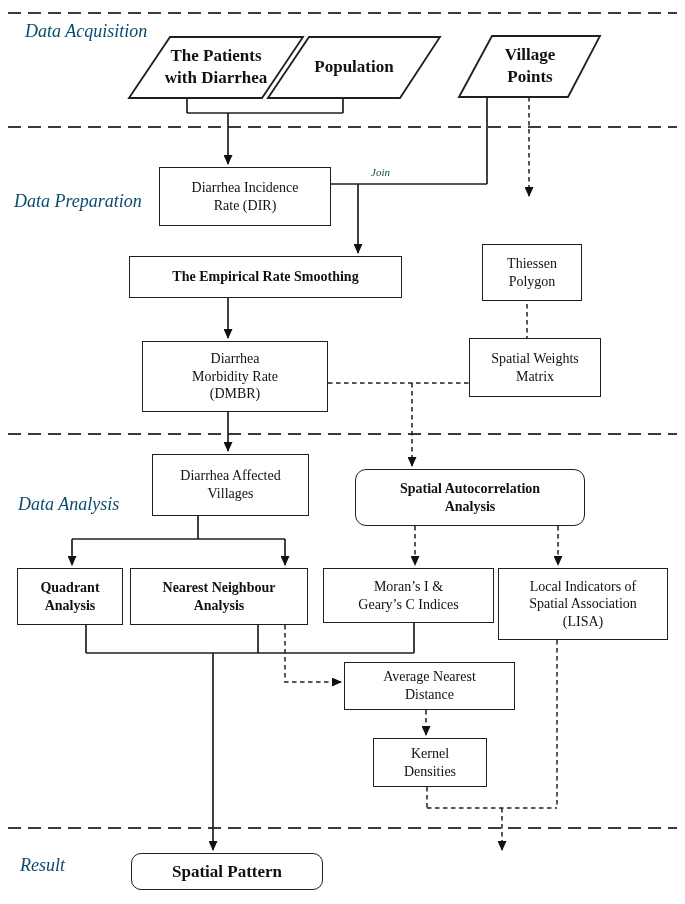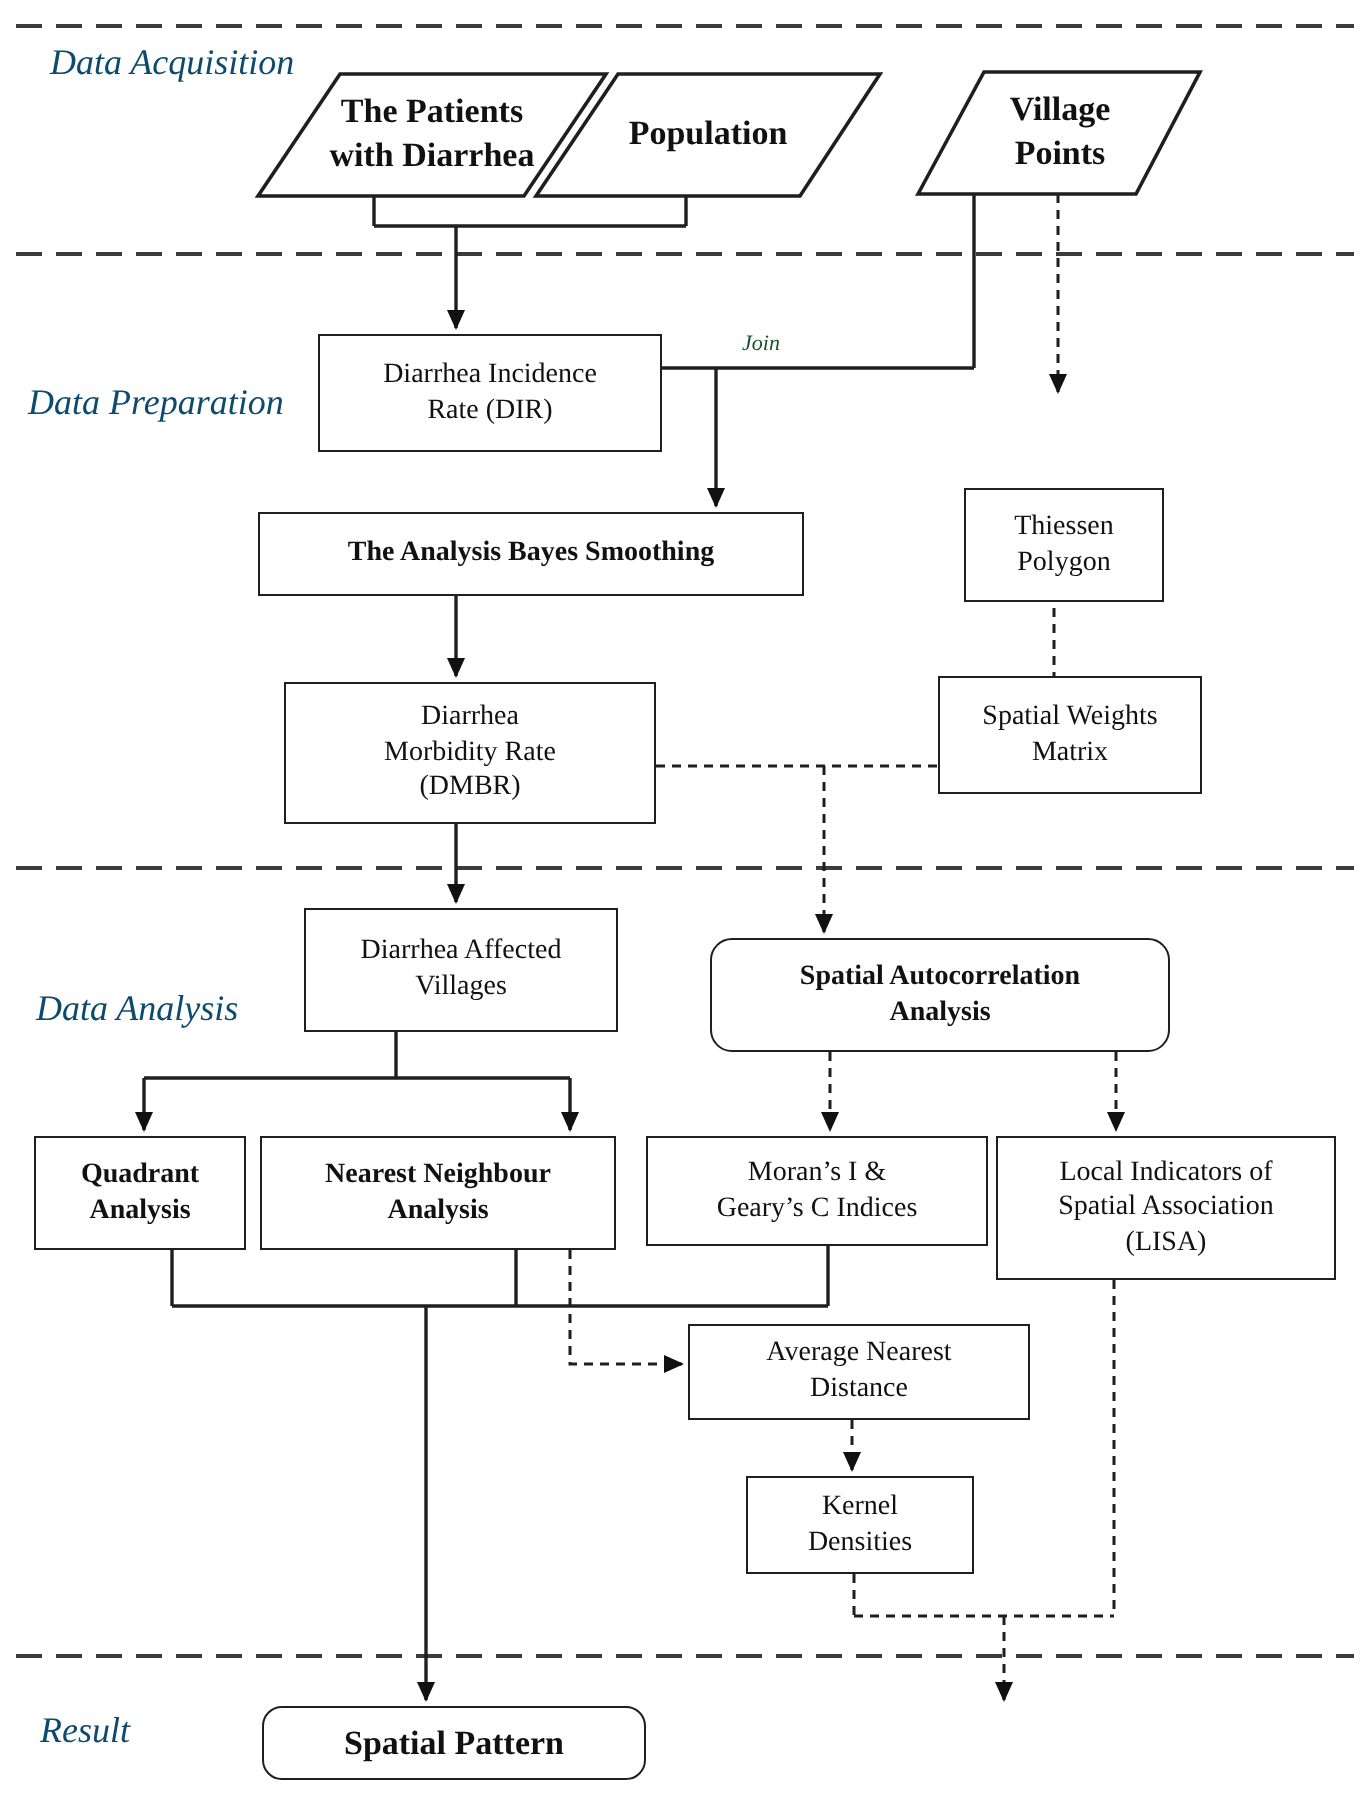--- a/index.html
+++ b/index.html
@@ -123,21 +123,21 @@
   <div class="elabel" id="lbl-join">Join</div>
 
   <div class="ptext" id="n-patients">The Patients
 with Diarrhea</div>
   <div class="ptext" id="n-population">Population</div>
   <div class="ptext" id="n-village">Village
 Points</div>
 
   <div class="node" id="n-dir">Diarrhea Incidence
 Rate (DIR)</div>
-  <div class="node bold" id="n-ebs">The Analysis Bayes Smoothing</div>
+  <div class="node bold" id="n-ebs">The Empirical Rate Smoothing</div>
   <div class="node" id="n-dmbr">Diarrhea
 Morbidity Rate
 (DMBR)</div>
   <div class="node" id="n-thiessen">Thiessen
 Polygon</div>
   <div class="node" id="n-swm">Spatial Weights
 Matrix</div>
   <div class="node" id="n-dav">Diarrhea Affected
 Villages</div>
   <div class="node bold" id="n-saa">Spatial Autocorrelation

